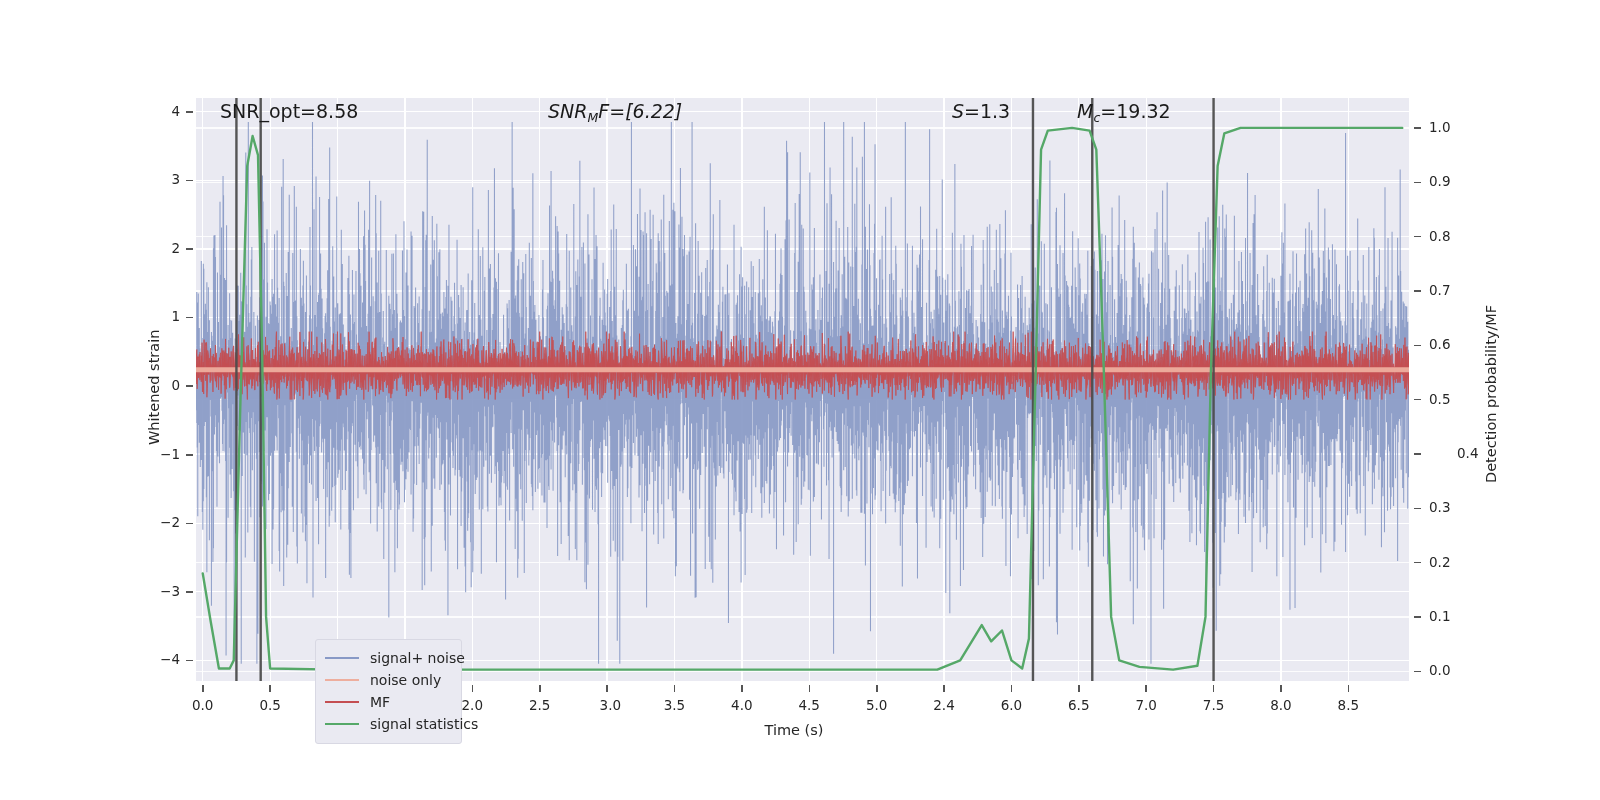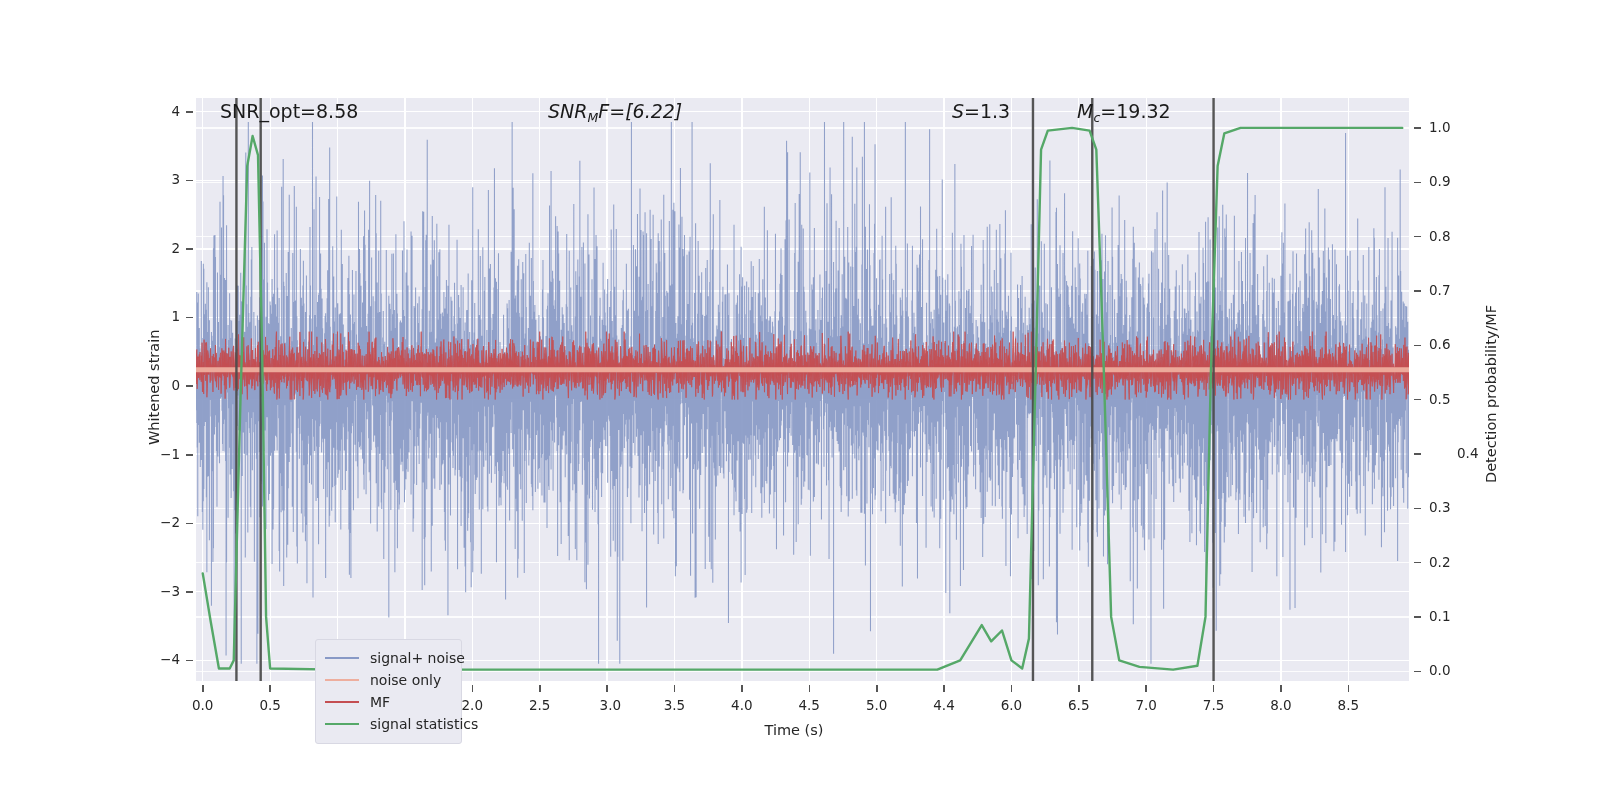--- a/index.html
+++ b/index.html
@@ -221,21 +221,21 @@
       <div class="tick" style="left: 593.072px; top: 697px; width: 28px; text-align: right;">3.0</div>
       <div class="tickmark" style="left: 606.372px; top: 685px; width: 1.6px; height: 7px;"></div>
       <div class="tick" style="left: 660.461px; top: 697px; width: 28px; text-align: center;">3.5</div>
       <div class="tickmark" style="left: 673.761px; top: 685px; width: 1.6px; height: 7px;"></div>
       <div class="tick" style="left: 727.85px; top: 697px; width: 28px; text-align: center;">4.0</div>
       <div class="tickmark" style="left: 741.15px; top: 685px; width: 1.6px; height: 7px;"></div>
       <div class="tick" style="left: 795.239px; top: 697px; width: 28px; text-align: center;">4.5</div>
       <div class="tickmark" style="left: 808.539px; top: 685px; width: 1.6px; height: 7px;"></div>
       <div class="tick" style="left: 862.628px; top: 697px; width: 28px; text-align: center;">5.0</div>
       <div class="tickmark" style="left: 875.928px; top: 685px; width: 1.6px; height: 7px;"></div>
-      <div class="tick" style="left: 930.017px; top: 697px; width: 28px; text-align: center;">4.4</div>
+      <div class="tick" style="left: 930.017px; top: 697px; width: 28px; text-align: center;">2.4</div>
       <div class="tickmark" style="left: 943.317px; top: 685px; width: 1.6px; height: 7px;"></div>
       <div class="tick" style="left: 997.406px; top: 697px; width: 28px; text-align: center;">6.0</div>
       <div class="tickmark" style="left: 1010.71px; top: 685px; width: 1.6px; height: 7px;"></div>
       <div class="tick" style="left: 1064.79px; top: 697px; width: 28px; text-align: center;">6.5</div>
       <div class="tickmark" style="left: 1078.09px; top: 685px; width: 1.6px; height: 7px;"></div>
       <div class="tick" style="left: 1132.18px; top: 697px; width: 28px; text-align: center;">7.0</div>
       <div class="tickmark" style="left: 1145.48px; top: 685px; width: 1.6px; height: 7px;"></div>
       <div class="tick" style="left: 1199.57px; top: 697px; width: 28px; text-align: center;">7.5</div>
       <div class="tickmark" style="left: 1212.87px; top: 685px; width: 1.6px; height: 7px;"></div>
       <div class="tick" style="left: 1266.96px; top: 697px; width: 28px; text-align: center;">8.0</div>

